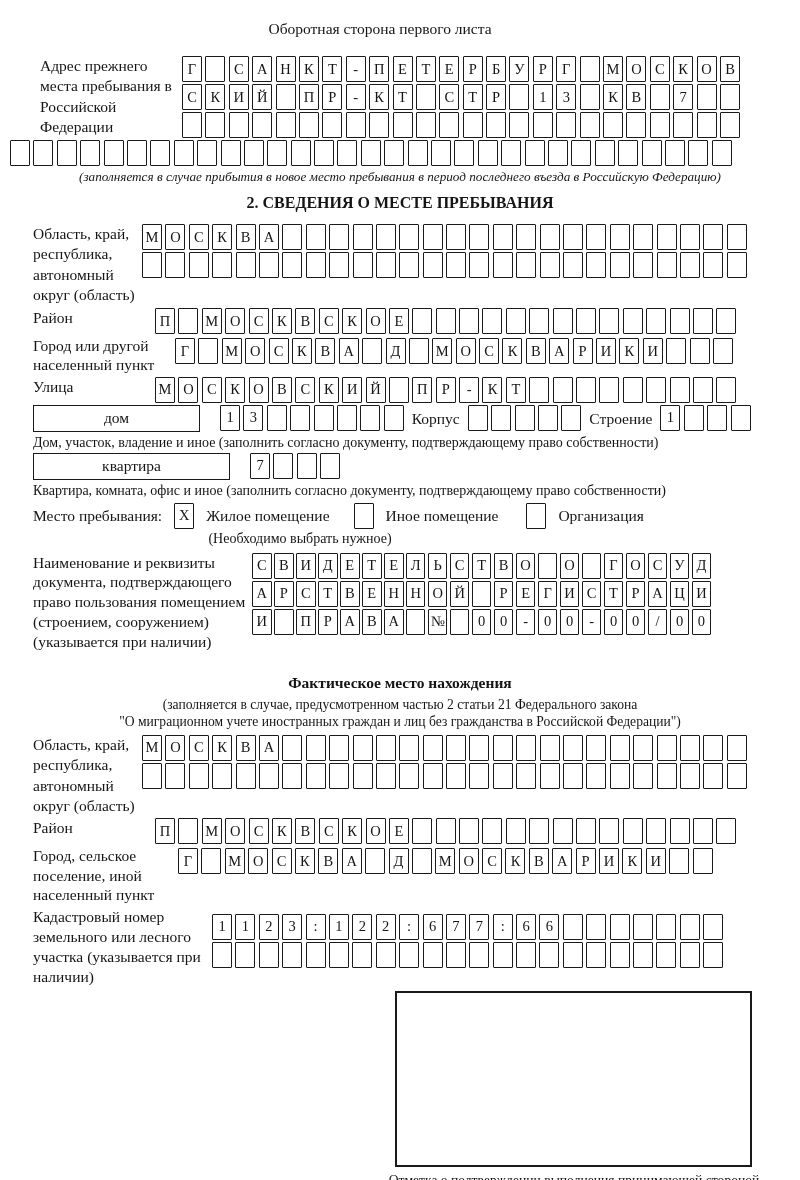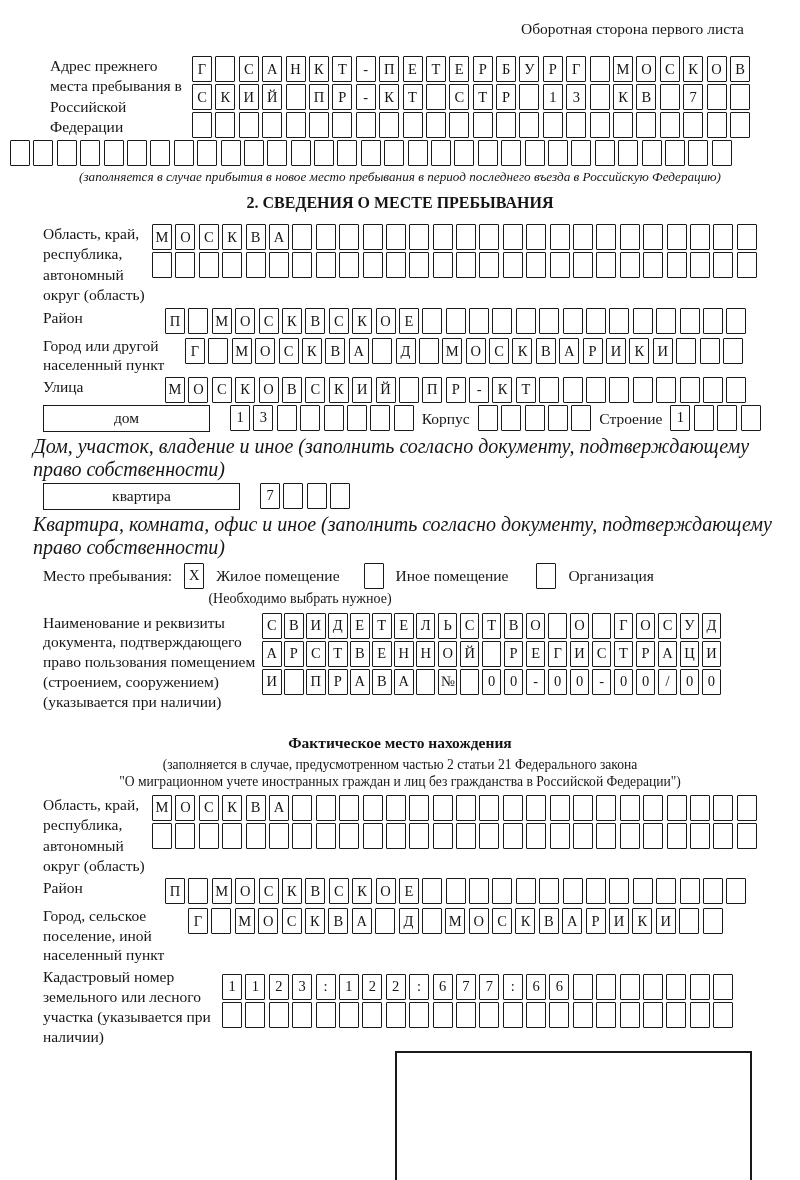--- a/index.html
+++ b/index.html
@@ -1,22 +1,22 @@
 <!DOCTYPE html>
 <html><head>
 <meta charset="utf-8">
 <style>
   html,body{margin:0;padding:0;background:#fff;}
   body{
     width:800px;height:1180px;
     font-family:"Liberation Serif","DejaVu Serif",serif;
     color:#151515;overflow:hidden;
   }
-  .corner{margin:20px 56px 0 16px;text-align:right;font-size:15.5px;}
-  .frow{display:flex;align-items:flex-start;padding-left:10px;}
+  .corner{margin:20px 56px 0 16px;text-align:center;font-size:15.5px;}
+  .frow{display:flex;align-items:flex-start;}
   .lbl{font-size:15.5px;line-height:1.32;box-sizing:border-box;padding-left:33px;flex:none;}
   .w182{width:182px;padding-left:40px;}
   .w142{width:142px;}
   .w155{width:155px;}
   .w175{width:175px;line-height:1.25;}
   .w252{width:252px;line-height:1.28;}
   .w212{width:212px;line-height:1.3;}
   .w178{width:178px;line-height:1.25;}
   .cellcol{display:flex;flex-direction:column;gap:2px;}
   .cells{display:flex;gap:3.4px;flex:none;}
@@ -33,21 +33,21 @@
   .mb2{margin-bottom:2px;}
   .ml33{margin-left:33px;}
   .fieldbox{
     height:27px;box-sizing:border-box;border:1.7px solid #1a1a1a;
     display:flex;align-items:center;justify-content:center;
     font-size:15.5px;flex:none;background:#fff;margin-right:20px;
   }
   .wbox167{width:167px;}
   .wbox197{width:197px;}
   .inl{font-size:15.5px;line-height:27px;margin:0 8px;flex:none;}
-  .smallnote{font-size:20px;margin:3px 0 2px 33px;font-style:italic;}
+  .smallnote{font-size:14px;margin:3px 0 2px 33px;}
   .stay{align-items:center;gap:10px;font-size:15.5px;margin-top:4px;}
   .stay .cells{margin:0 2px;}
   .choose-note{width:600px;text-align:center;font-size:14px;margin-top:2px;}
   .fact-title{font-weight:700;font-size:15.5px;text-align:center;margin-top:22px;}
   .fact-note{font-size:13.6px;text-align:center;line-height:1.25;margin-top:5px;}
   .stampbox{
     width:357px;height:176px;border:2px solid #1a1a1a;box-sizing:border-box;
     margin:4px 0 0 395px;background:#fff;
   }
   .stampnote{

